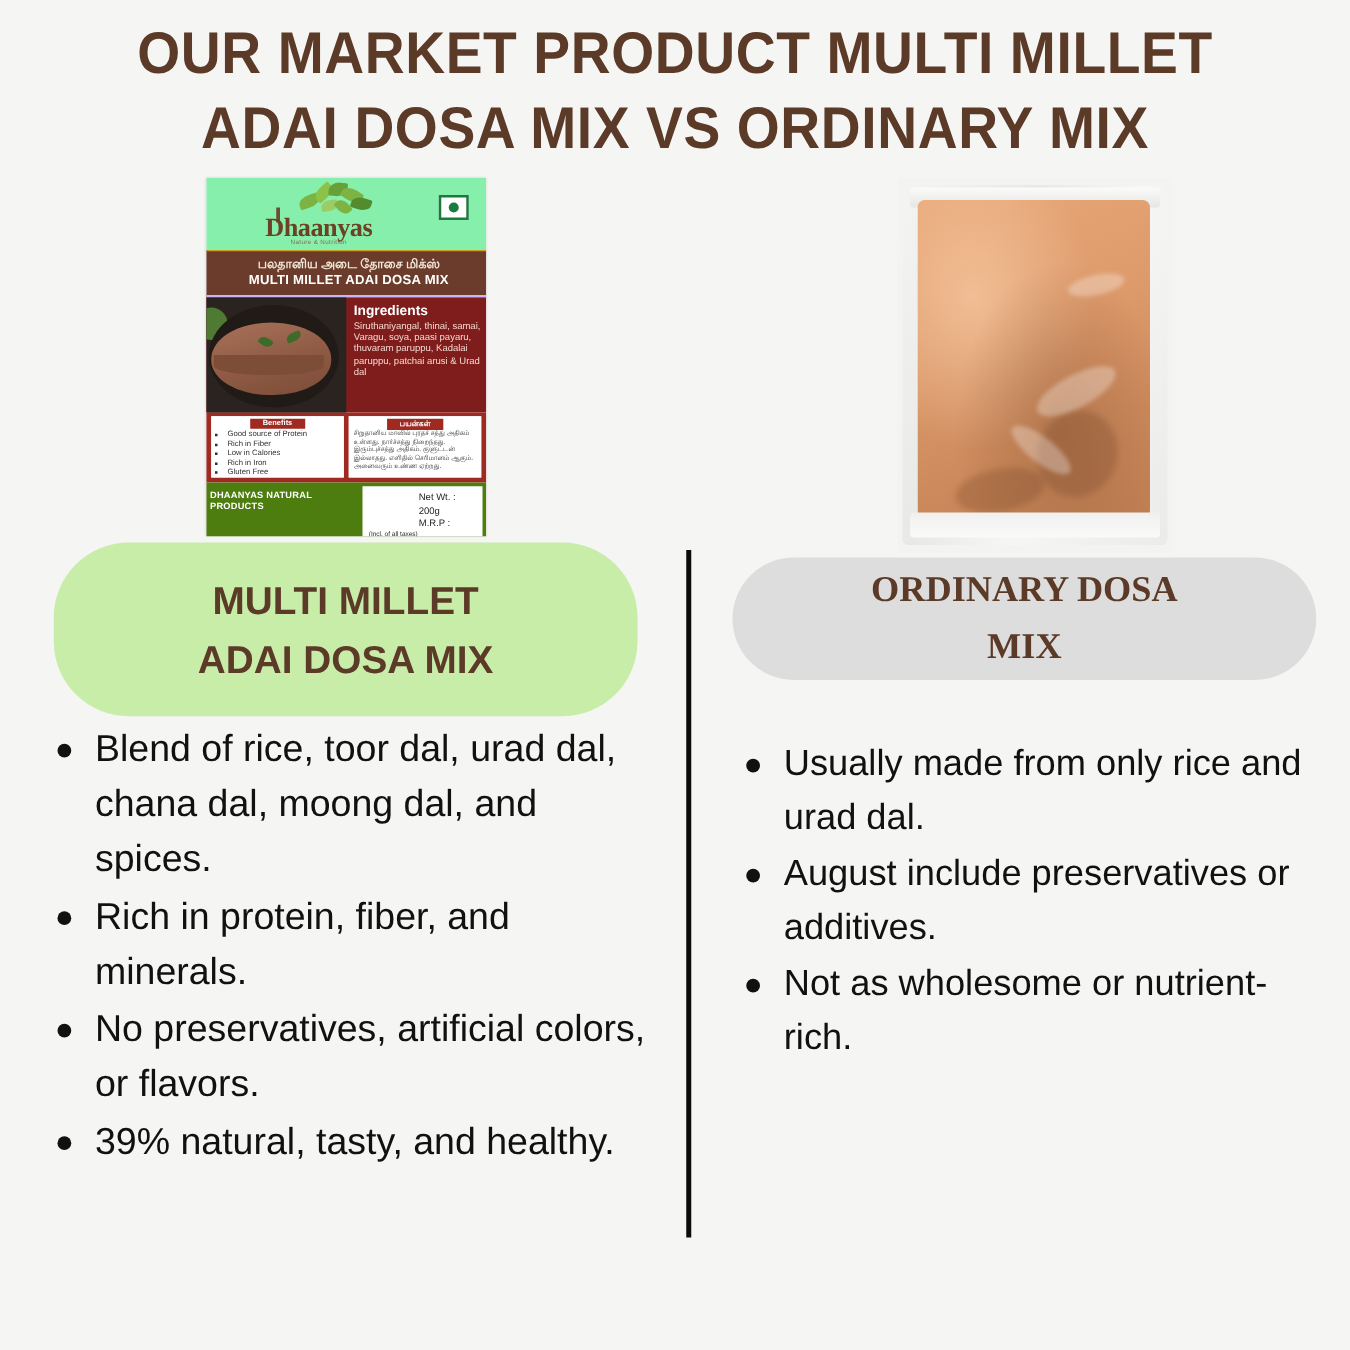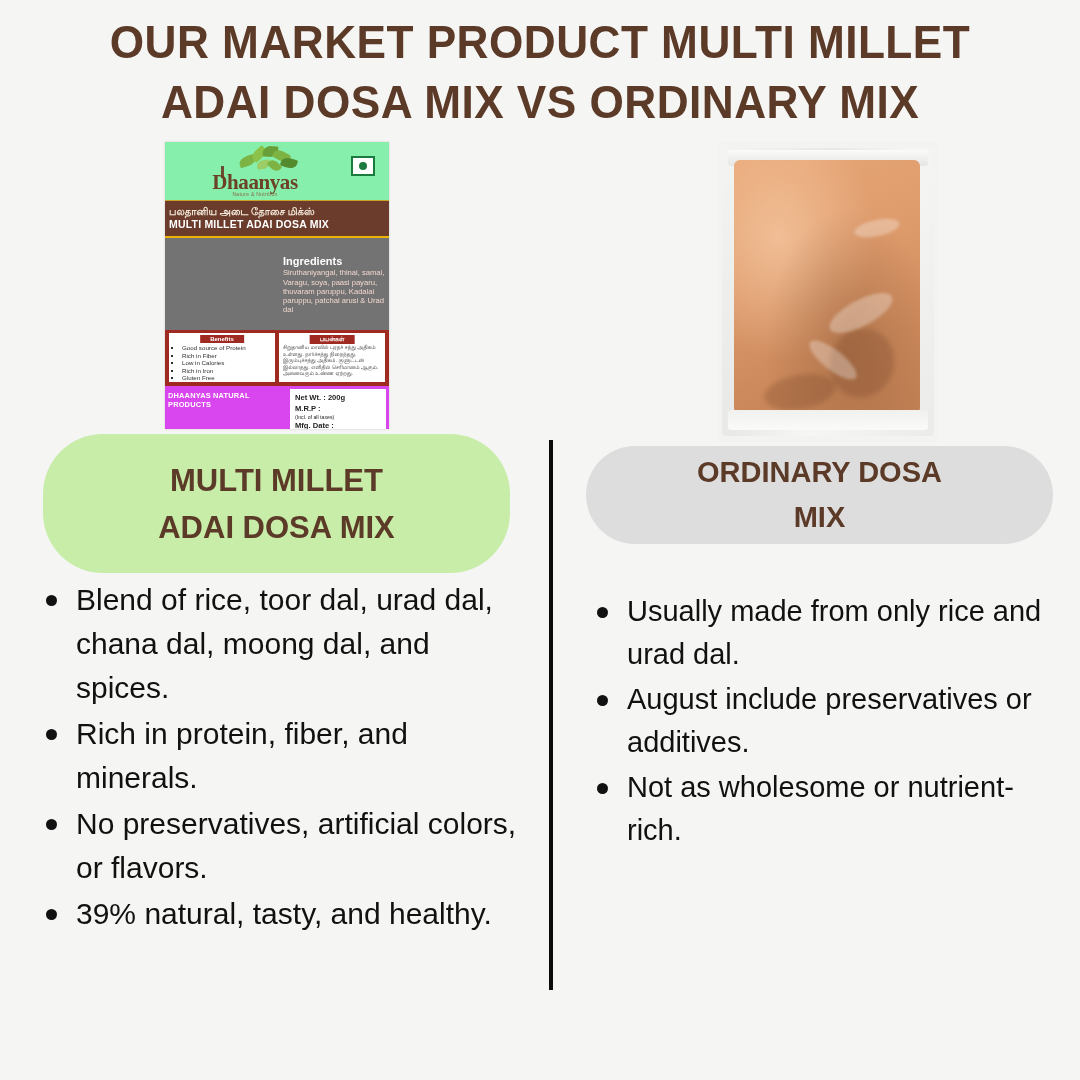--- a/index.html
+++ b/index.html
@@ -123,43 +123,43 @@
     width: 8px;
     height: 8px;
     border-radius: 50%;
     background: #1b7a3d;
   }
 
   
   .pkg-band {
     background: #6b3b2b;
     padding: 4px 0 5px 4px;
+    text-align: center;
     border-top: 1px solid #c9a227;
-    border-bottom: 2px solid #eab308;
+    border-bottom: 2px solid #c4b5fd;
   }
   .pkg-band-tamil {
     color: #f2e8d8;
     font-size: 10px;
     line-height: 13px;
     font-weight: bold;
   }
   .pkg-band-en {
     color: #ffffff;
     font-size: 10.5px;
     line-height: 13px;
     font-weight: bold;
     letter-spacing: 0.2px;
   }
 
   
   .pkg-mid {
     display: flex;
     height: 92px;
-    background: #737373;
-    align-items: center;
+    background: #7f1d1d;
   }
   .pkg-photo {
     width: 50%;
     position: relative;
     background: #2a2320;
     overflow: hidden;
   }
   .chutney {
     position: absolute;
     left: -9px;
@@ -263,42 +263,42 @@
   }
   .ben-tamil {
     font-size: 5.4px;
     line-height: 6.6px;
     color: #2f2f2f;
   }
 
   
   .pkg-foot {
     display: flex;
-    background: #d946ef;
+    background: #4d7c0f;
     height: 63px;
     padding: 3px;
     box-sizing: border-box;
     gap: 3px;
   }
   .pkg-brandline {
     flex: 1;
     color: #ffffff;
     font-size: 7.4px;
     font-weight: bold;
     letter-spacing: 0.2px;
     padding-top: 2px;
   }
   .pkg-specs {
     width: 96px;
     background: #ffffff;
     padding: 4px 5px;
     box-sizing: border-box;
     color: #1e1e1e;
   }
-  .spec-main { font-size: 7.6px; font-weight: bold; line-height: 10.5px; }
+  .spec-main { font-size: 7.6px; font-weight: normal; line-height: 10.5px; margin-left: 40px; }
   .spec-sub  { font-size: 5.2px; line-height: 7px; }
 
   
   .product-img-right {
     position: absolute;
     left: 718px;
     top: 142px;
     width: 220px;
     height: 300px;
     background: #f3f3f1;
@@ -387,20 +387,21 @@
     line-height: 47px;
   }
   .pill-right {
     left: 586px;
     top: 446px;
     width: 467px;
     height: 98px;
     background: #dddddd;
     font-size: 29px;
     line-height: 45px;
+    font-family: Liberation Serif, serif;
   }
 
   
   .bullets {
     position: absolute;
     margin: 0;
     padding: 0;
     list-style: none;
     color: #111111;
   }

